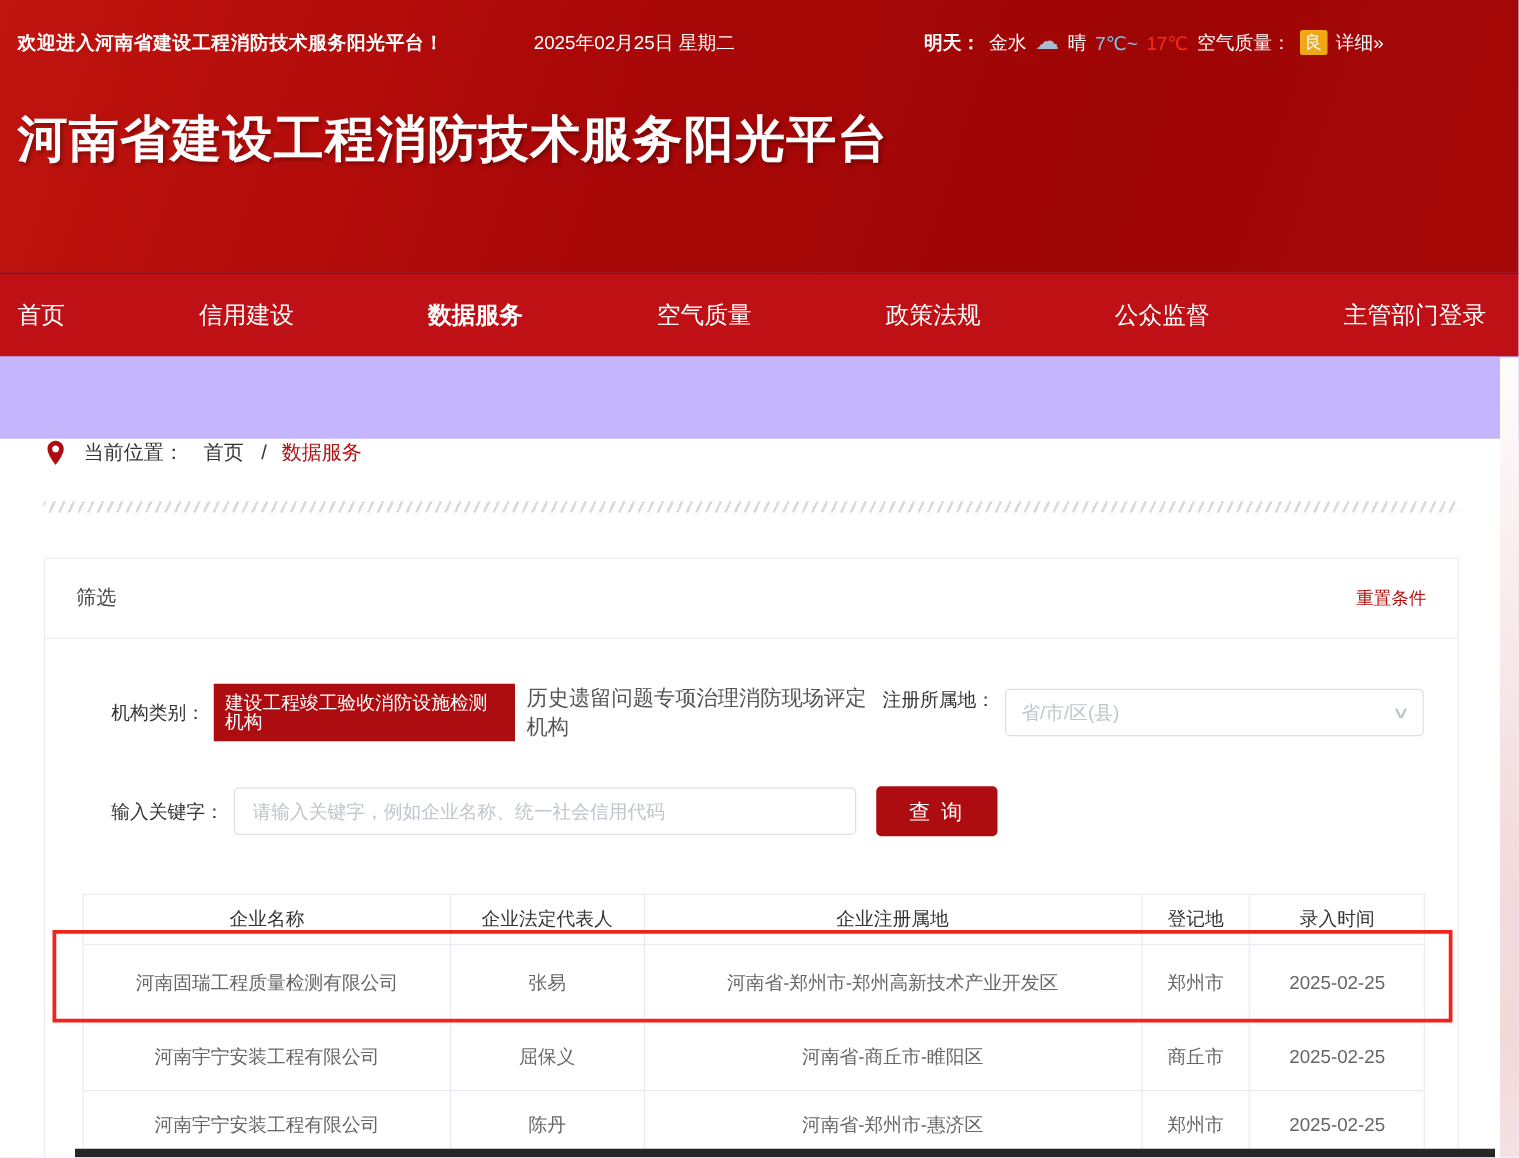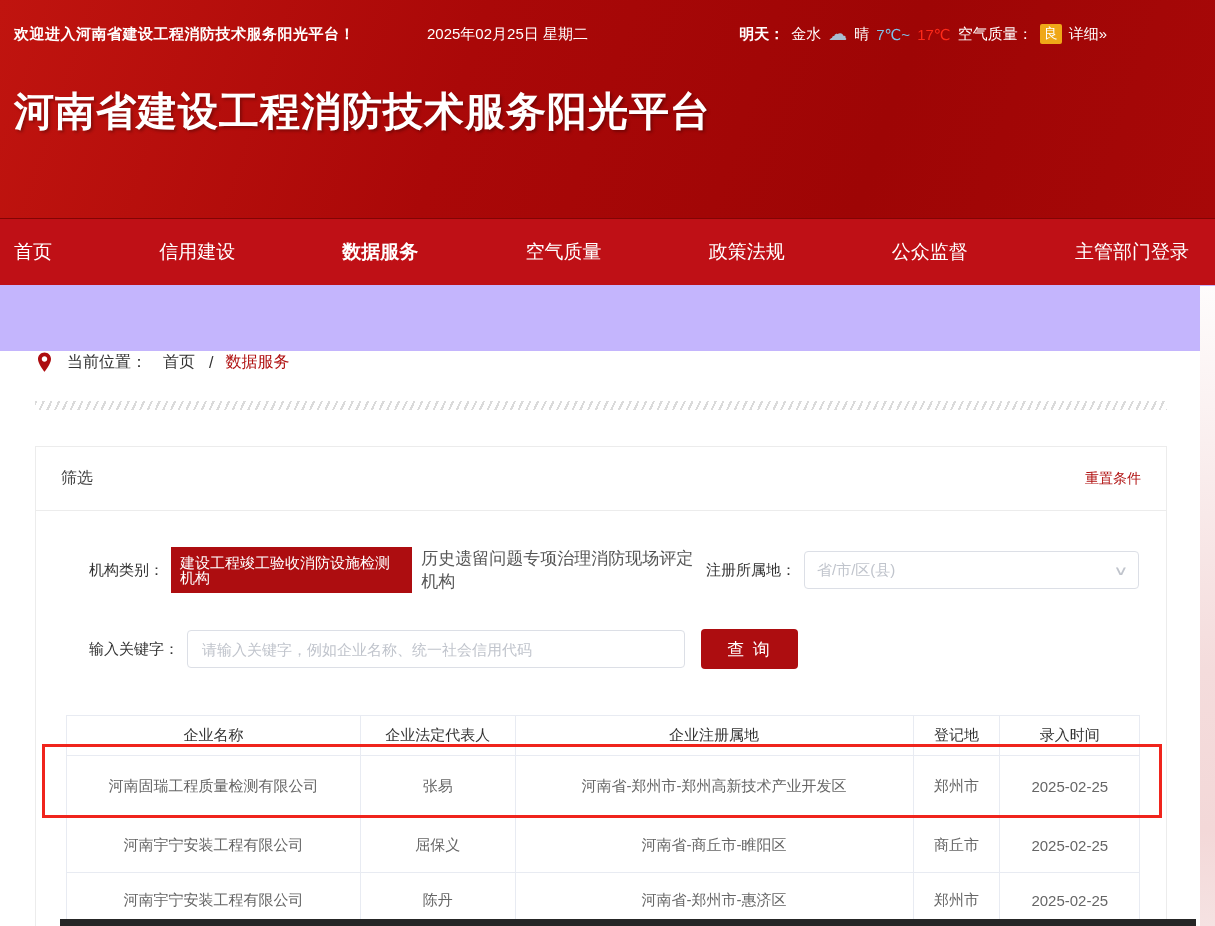--- a/index.html
+++ b/index.html
@@ -53,21 +53,21 @@
   .panel-title { font-size:16px; color:#444; }
   .reset-link { font-size:14px; color:#b01111; cursor:pointer; }
   .panel-body { padding-top:36px; }
   .filter-row { display:flex; align-items:center; padding:0 27px 0 53px; }
   .f-label { font-size:15px; color:#333; white-space:nowrap; }
   .chip-selected {
     margin-left:7px; background:#ad0d10; color:#fff; font-size:15px;
     padding:8px 9px; line-height:1; cursor:pointer;
   }
   .chip-plain { margin-left:9px; color:#555; font-size:17px; cursor:pointer; }
-  .region-group { margin-left:auto; display:flex; align-items:center; }
+  .region-group { margin-left:auto; display:flex; }
   .select-box {
     margin-left:8px; width:335px; height:38px; border:1px solid #dcdfe6; border-radius:4px;
     display:flex; align-items:center; padding:0 12px; cursor:pointer; background:#fff;
   }
   .select-placeholder { color:#c0c4cc; font-size:15px; flex:1; }
   .select-caret { color:#c0c4cc; font-size:13px; transform:scaleX(1.6); }
   .filter-row2 { margin-top:36px; }
   .keyword-input {
     margin-left:8px; width:498px; height:38px; border:1px solid #dcdfe6; border-radius:4px;
     padding:0 14px; font-size:15px; color:#333; outline:none;

